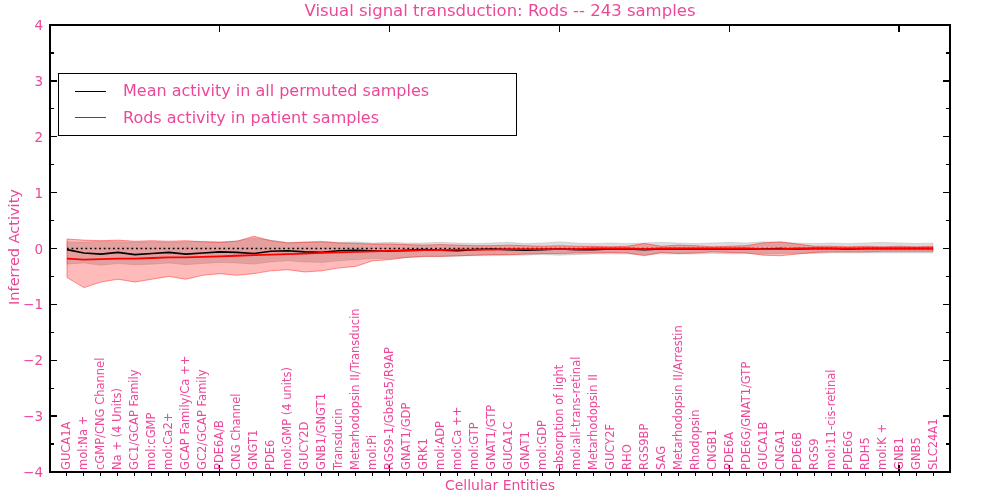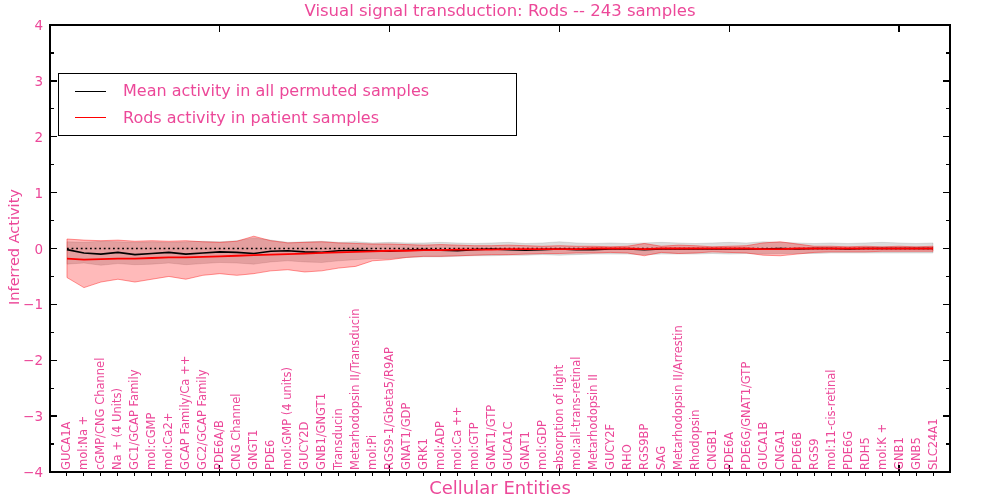--- a/index.html
+++ b/index.html
@@ -2,21 +2,21 @@
 <html><head>
 <meta charset="utf-8">
 <style>
   html,body{margin:0;padding:0;background:#ffffff;}
   .figure{position:relative;width:1000px;height:500px;background:#ffffff;
           font-family:"DejaVu Sans","Liberation Sans",sans-serif;color:#ec4899;overflow:hidden;padding-left:12px;}
   .title{position:absolute;left:50px;top:1px;width:900px;text-align:center;
          font-size:16.5px;white-space:nowrap;}
   .ylabel{position:absolute;left:-61px;top:239px;width:150px;text-align:center;
           font-size:14.5px;transform:rotate(-90deg);}
-  .xlabel{position:absolute;left:350px;top:477px;width:300px;text-align:center;font-size:18px;}
+  .xlabel{position:absolute;left:350px;top:477px;width:300px;text-align:center;font-size:14px;}
   .ytick{position:absolute;left:0;width:43px;text-align:right;font-size:13.5px;line-height:16px;}
   .xtick{position:absolute;font-size:11.5px;line-height:13px;white-space:nowrap;
          transform-origin:0 0;transform:rotate(-90deg);}
   svg{position:absolute;left:0;top:0;}
   .legend{position:absolute;left:58px;top:33px;width:459px;height:63px;
           border:1.6px solid #000;background:#ffffff;box-sizing:border-box;
           display:flex;flex-direction:column;justify-content:space-evenly;margin-top:40px;}
   .legend-row{display:flex;align-items:center;padding-left:16px;}
   .legend-line{display:inline-block;width:31px;height:0;border-top:1.6px solid #000;margin-right:17px;}
   .legend-text{font-size:16px;line-height:18px;}

